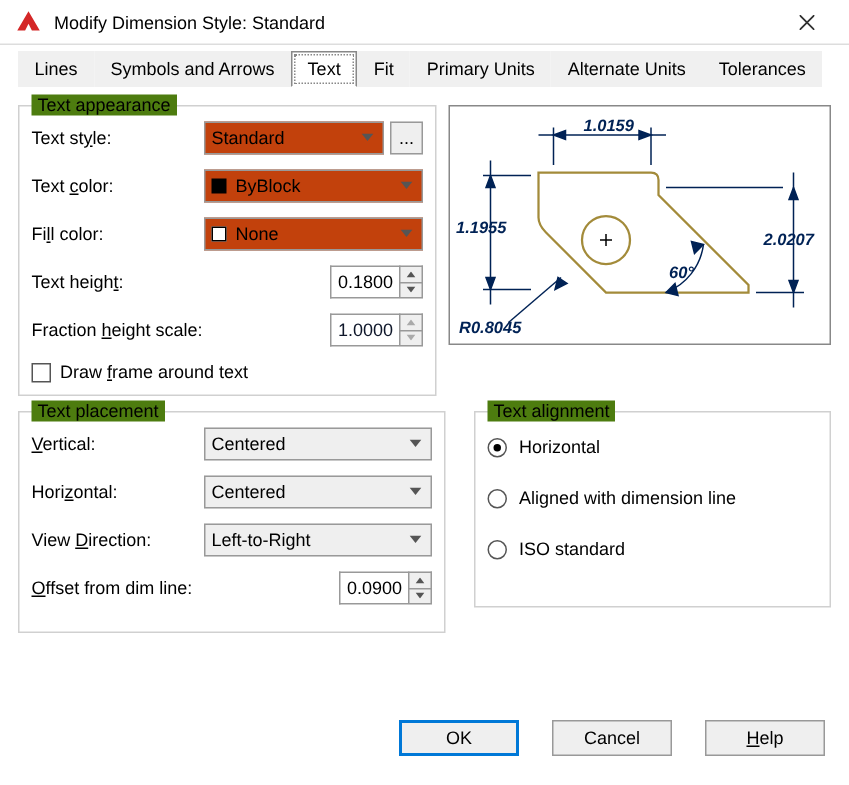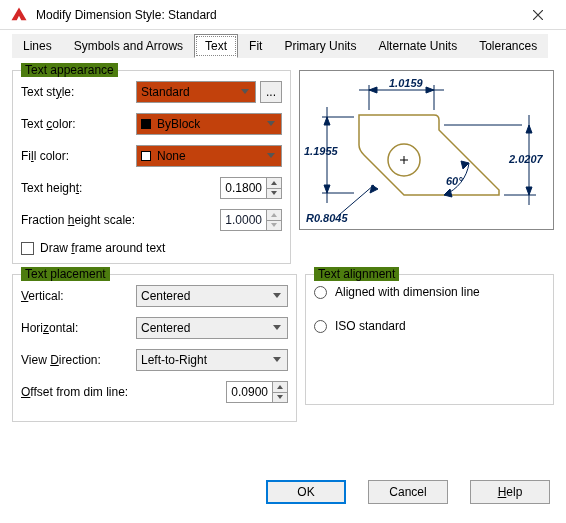--- a/index.html
+++ b/index.html
@@ -33,21 +33,21 @@
 .spinner-input:disabled { background: #fff; color: #0f172a; }
 .spinner-btns { width: 16px; display: flex; flex-direction: column; }
 .spinner-btn { flex: 1; border: 1px solid #999; background: #efefef; display: flex; align-items: center; justify-content: center; cursor: pointer; }
 .spinner-btn:first-child { border-bottom: none; }
 .checkbox-row { display: flex; align-items: center; gap: 6px; }
 .checkbox { width: 13px; height: 13px; border: 1px solid #555; background: #fff; cursor: pointer; }
 .preview { border: 1px solid #888; background: #fff; height: 160px; width: 255px; display: flex; align-items: center; justify-content: center; margin-top: 4px; font-style: italic; }
 .radio-row { display: flex; align-items: center; gap: 8px; margin-bottom: 20px; }
 .radio { width: 13px; height: 13px; border: 1px solid #555; border-radius: 50%; background: #fff; display: flex; align-items: center; justify-content: center; cursor: pointer; }
 .radio.checked::after { content: ""; width: 5px; height: 5px; background: #000; border-radius: 50%; }
-.row-bottom { display: flex; gap: 8px; }
+.row-bottom { display: flex; gap: 19px; }
 .bottom-left { width: 285px; }
 .bottom-right { flex: 1; }
 .buttons { display: flex; justify-content: flex-end; gap: 22px; padding: 12px 16px; }
 .btn { width: 80px; height: 24px; border: 1px solid #999; background: #efefef; display: flex; align-items: center; justify-content: center; cursor: pointer; font-size: 12px; font-family: inherit; }
 .btn.primary { border: 2px solid #0078d7; }
 u { text-decoration: underline; }
 </style>
 </head>
 <body>
 
@@ -254,20 +254,24 @@
                 </div>
             </div>
           </div>
         </div>
       </div>
     </div>
 
     <div class="bottom-right">
       <div class="fieldset" style="height:131px">
         <div class="fieldset-legend">Text alignment</div>
+        <div class="radio-row" style="margin-top:6px">
+          <div class="radio checked"></div>
+          <span>Horizontal</span>
+        </div>
         <div class="radio-row">
           <div class="radio"></div>
           <span>Aligned with dimension line</span>
         </div>
         <div class="radio-row">
           <div class="radio"></div>
           <span>ISO standard</span>
         </div>
       </div>
     </div>

